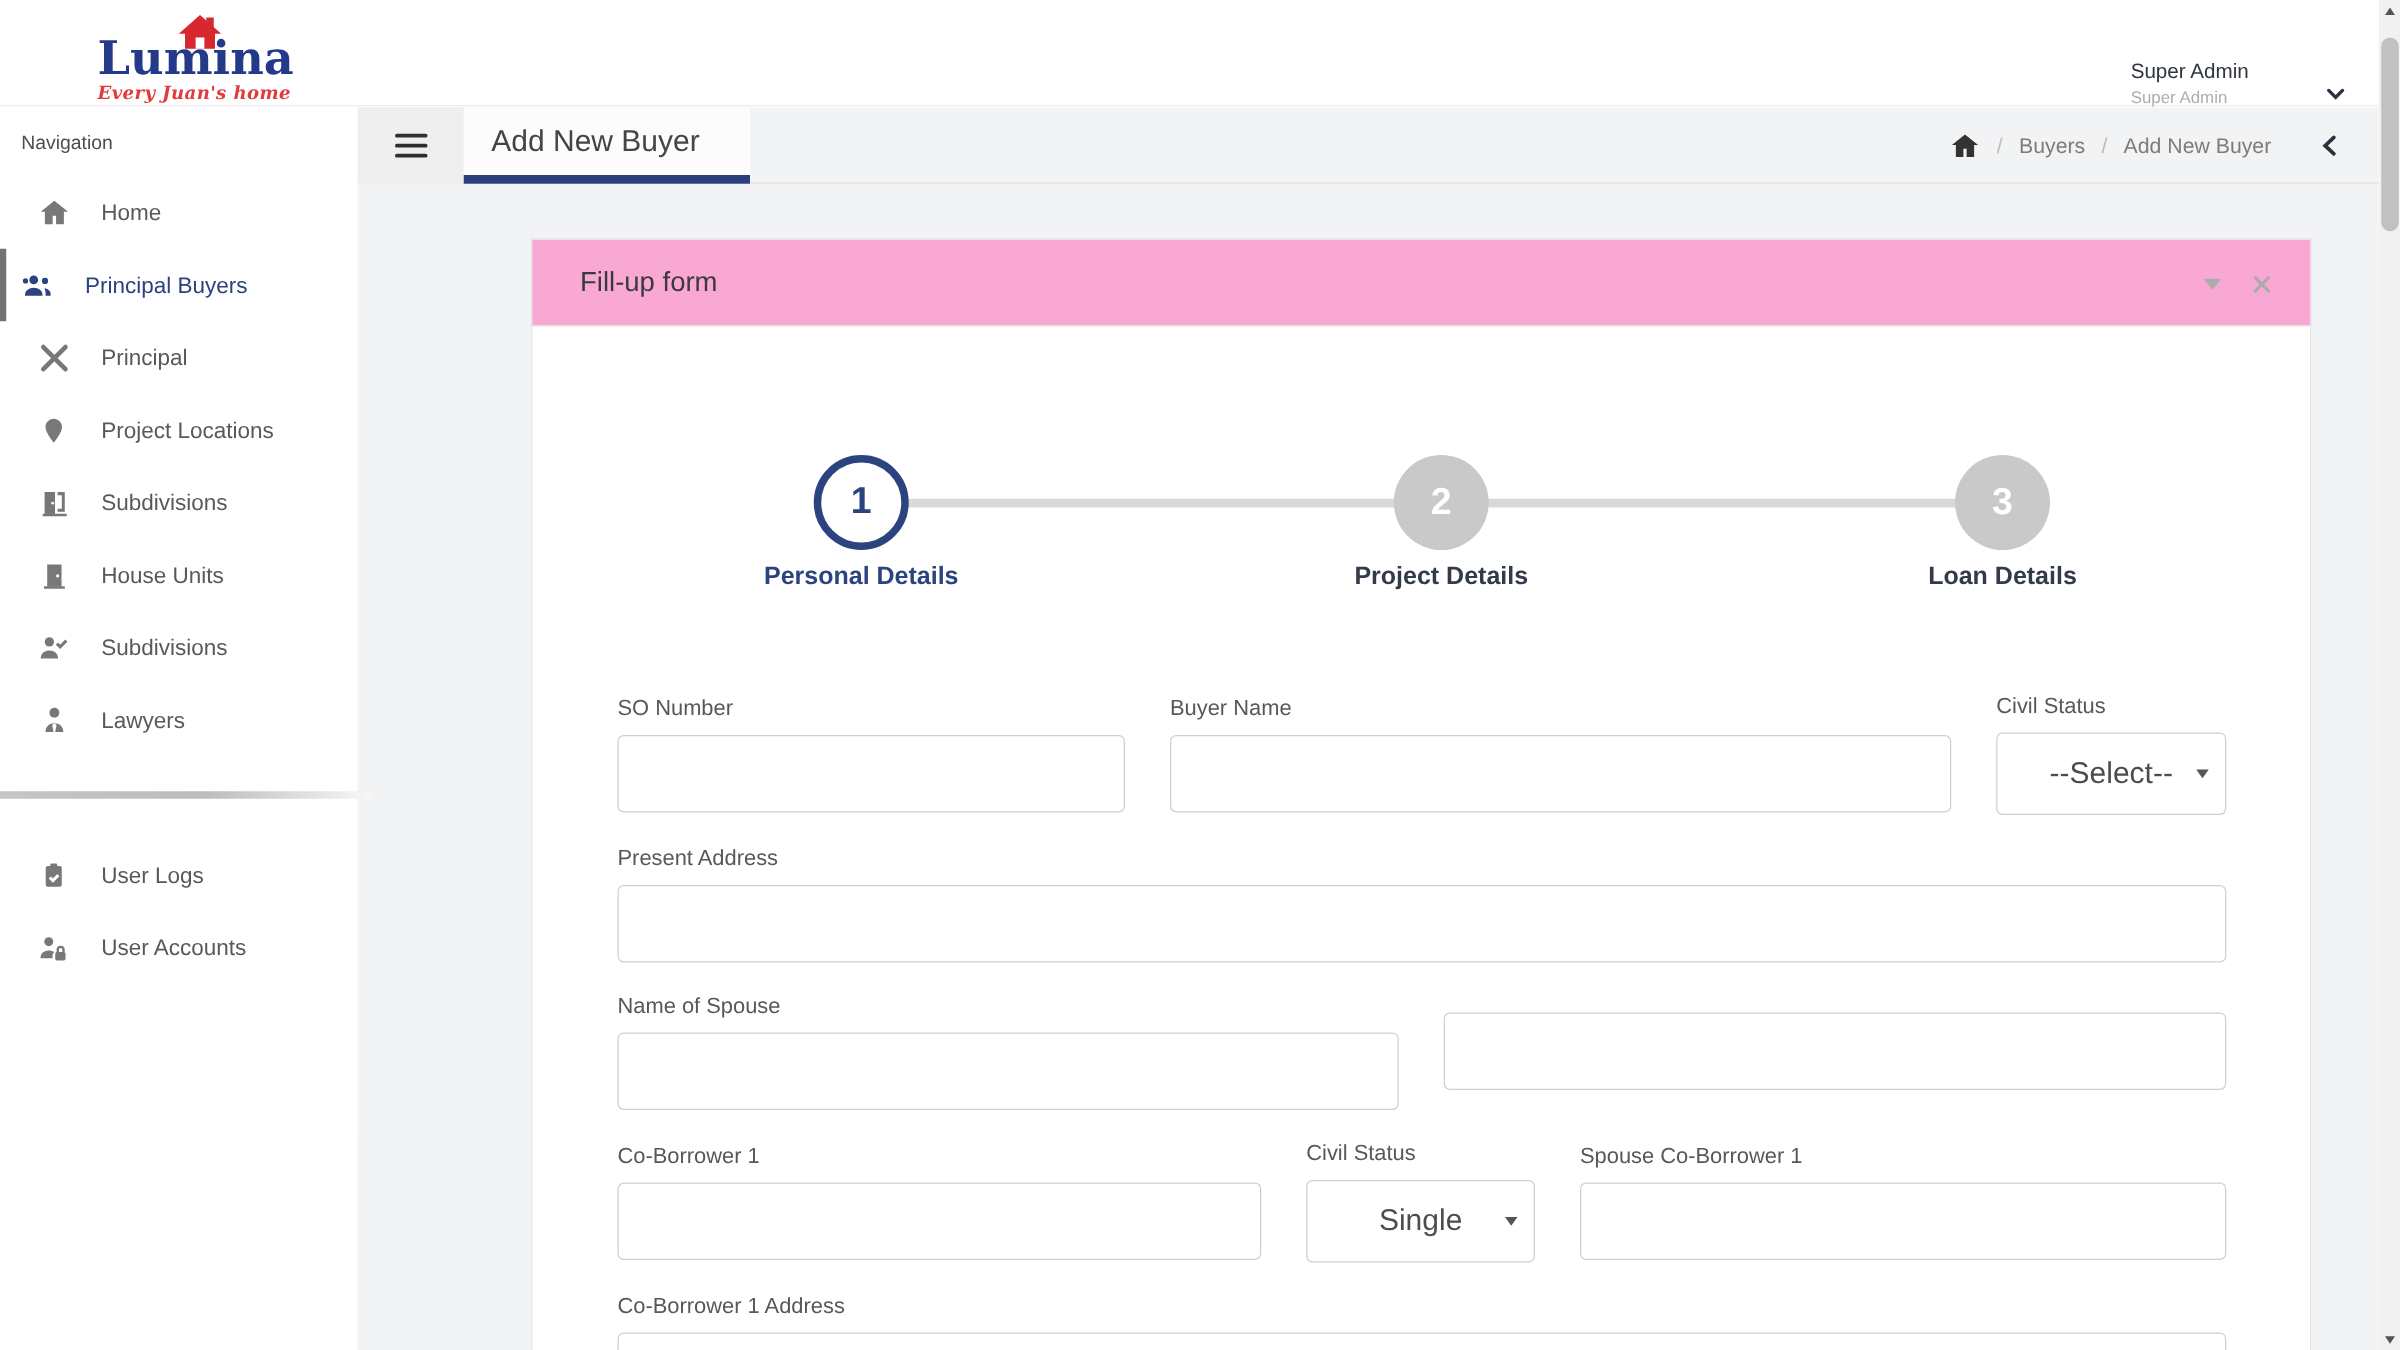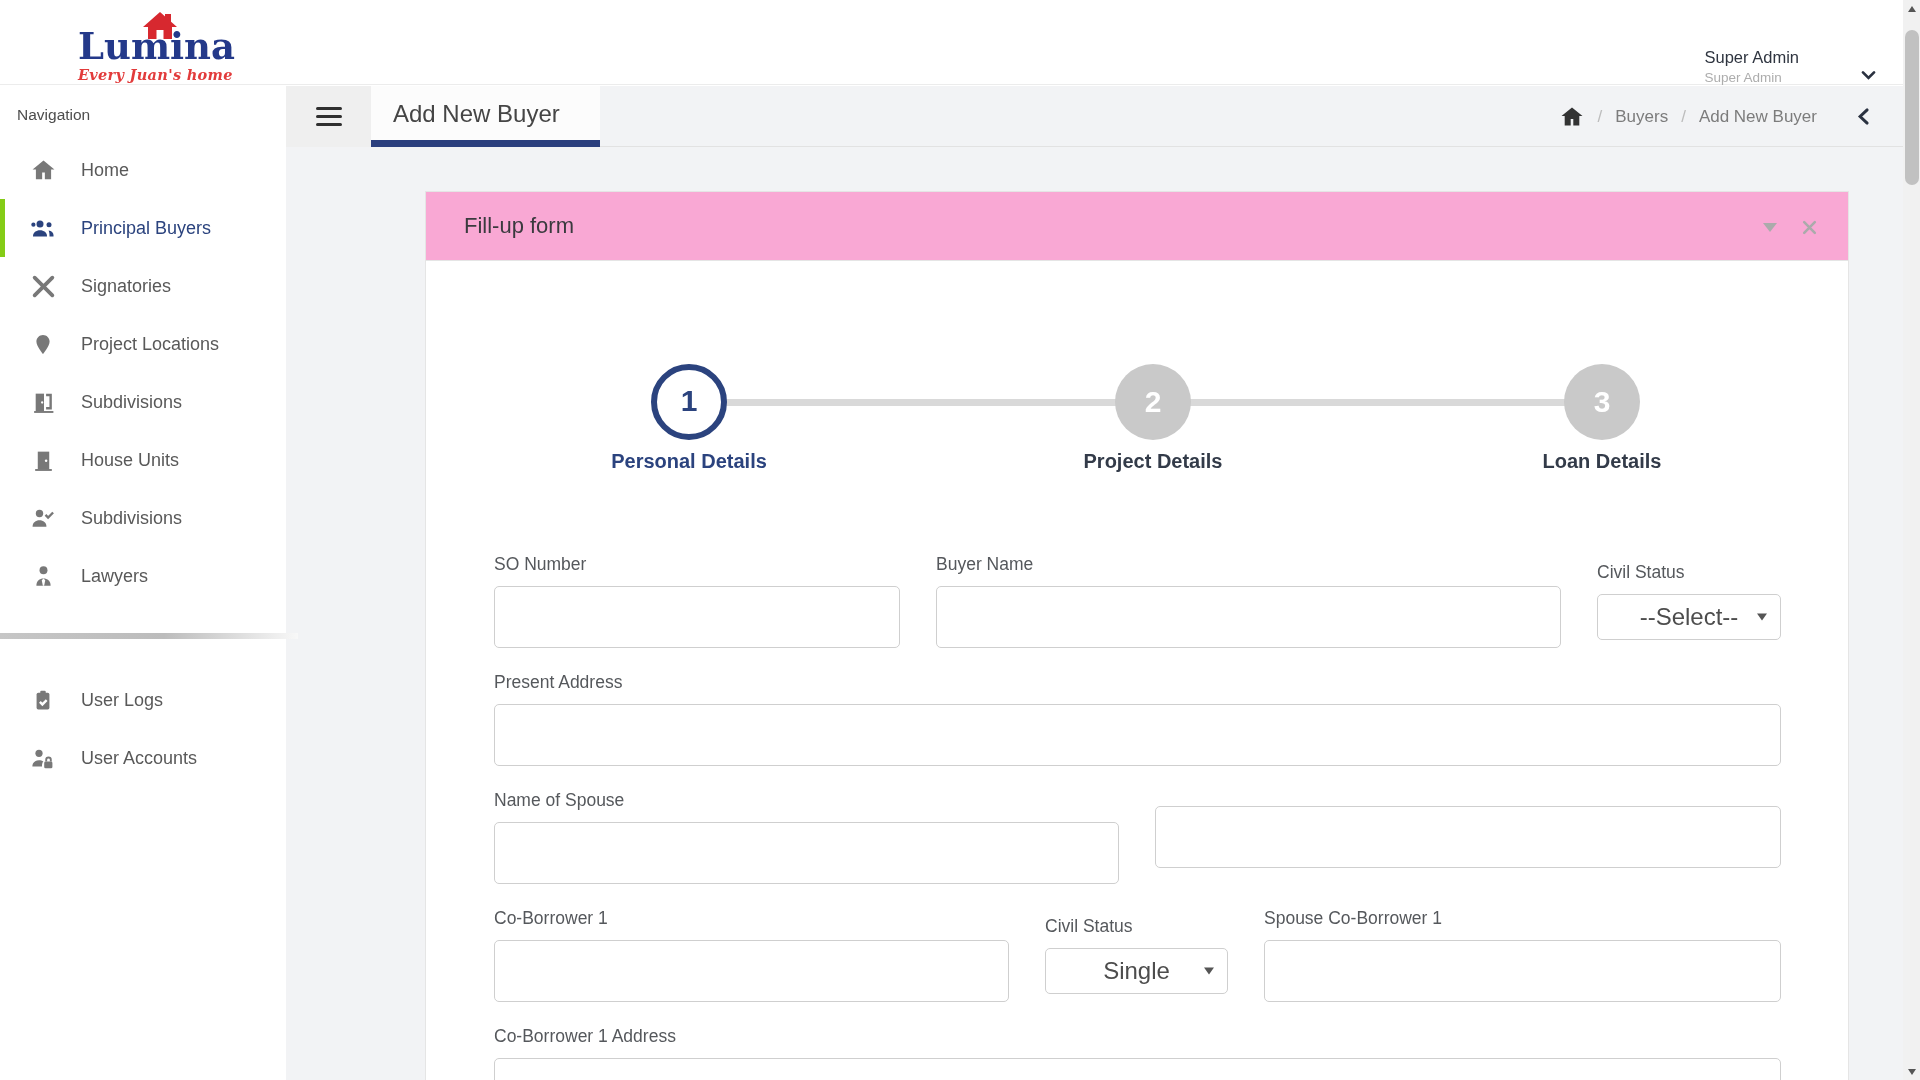--- a/index.html
+++ b/index.html
@@ -20,21 +20,21 @@
                align-items:flex-end; gap:60px; cursor:pointer;margin-left:37px; }
   .user-name { font-size:16.5px; color:#2f3540; }
   .user-role { font-size:13.5px; color:#adadad; margin-top:3px; }
 
   
   .sidebar { position:absolute; top:86px; left:0; width:286px; height:820px; background:#fff; z-index:5; }
   .nav-label { padding:20px 0 0 17px; font-size:15.5px; color:#4d4d4d; height:55px; }
   .side-item { height:58px; display:flex; align-items:center; padding-left:30px; gap:25px;
                color:#595959; font-size:18px; cursor:pointer; }
   .side-item .icn { width:26px; display:flex; justify-content:center; color:#787878; }
-  .side-item.active { color:#2b437e; border-left:5px solid #84cc16; padding-left:25px; }
+  .side-item.active { color:#2b437e; border-left:5px solid #737373; padding-left:12px; }
   .side-item.active .icn { color:#2b437e; }
   .side-divider { height:6px; margin-top:28px; width:298px;
                   background:linear-gradient(to right,#c6c6c6 0%,#bcbcbc 55%,#f8f8f8 100%); }
   .secondary { margin-top:32px; }
 
   
   .main { position:absolute; top:86px; left:286px; width:1617px; height:994px; background:#f2f3f5; }
   .topbar { position:absolute; top:0; left:0; width:1617px; height:61px; border-bottom:1px solid #e2e2e2; }
   .hamburger-btn { position:absolute; left:0; top:0; width:85px; height:61px; background:#efefef;
                    display:flex; flex-direction:column; justify-content:center; align-items:center;
@@ -76,21 +76,21 @@
   .step-off .step-label { color:#333b49; }
 
   
   .form-row { display:flex; gap:36px; margin-top:24px;align-items:center; }
   .form-row.first { margin-top:70px; }
   .field { display:flex; flex-direction:column; }
   .field > label { font-size:17.5px; color:#55585c; margin-bottom:11px; }
   .tinput { height:62px; border:1px solid #cfcfcf; border-radius:5px; background:#fff;
             font-size:20px; padding:0 14px; color:#333; width:100%; outline:none;
             font-family:"Liberation Sans", sans-serif; }
-  .tselect { height:46px; border:1px solid #cfcfcf; border-radius:5px; background:#fff;
+  .tselect { height:66px; border:1px solid #cfcfcf; border-radius:5px; background:#fff;
              position:relative; display:flex; align-items:center; justify-content:center;
              font-size:24px; color:#4d4d4d; cursor:pointer; }
   .tselect .arrow { position:absolute; right:13px; top:50%; transform:translateY(-50%);
                     width:0; height:0; border-left:5.5px solid transparent;
                     border-right:5.5px solid transparent; border-top:7.5px solid #555; }
   .w-so { width:406px; } .w-grow { flex:1; } .w-cs { width:184px; }
   .w-spouse { width:625px; } .w-cb1 { width:515px; } .w-cs2 { width:183px; }
 
   
   .scrollbar { position:absolute; right:0; top:0; width:17px; height:1080px; background:#f1f1f1; z-index:10; }
@@ -160,21 +160,21 @@
       </span>
       <span>Principal Buyers</span>
     </div>
 
     <div class="side-item">
       <span class="icn">
         <svg width="25" height="25" viewBox="0 0 24 24" fill="none" stroke="currentColor" stroke-width="3.6" stroke-linecap="round">
           <path d="M3.5 3.5l17 17M20.5 3.5l-17 17"></path>
         </svg>
       </span>
-      <span>Signatories</span>
+      <span>Principal</span>
     </div>
 
     <div class="side-item">
       <span class="icn">
         <svg width="22" height="25" viewBox="0 0 24 24" fill="currentColor">
             <path d="M12 1.6c-4 0-7.2 3.2-7.2 7.2 0 5.3 7.2 13.6 7.2 13.6s7.2-8.3 7.2-13.6c0-4-3.2-7.2-7.2-7.2z"></path>
           </svg>
       </span>
       <span>Project Locations</span>
     </div>

